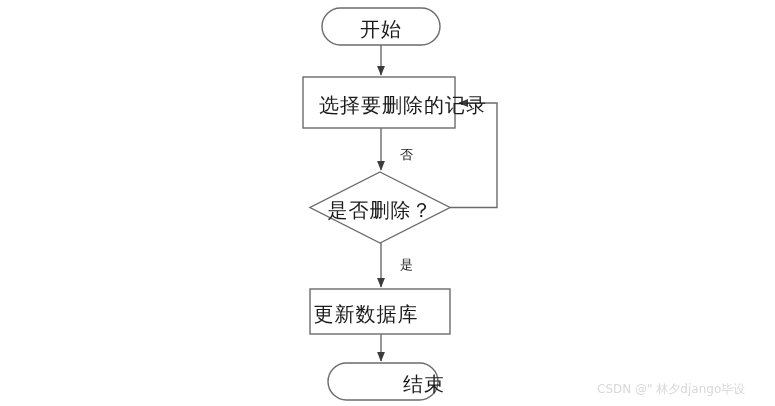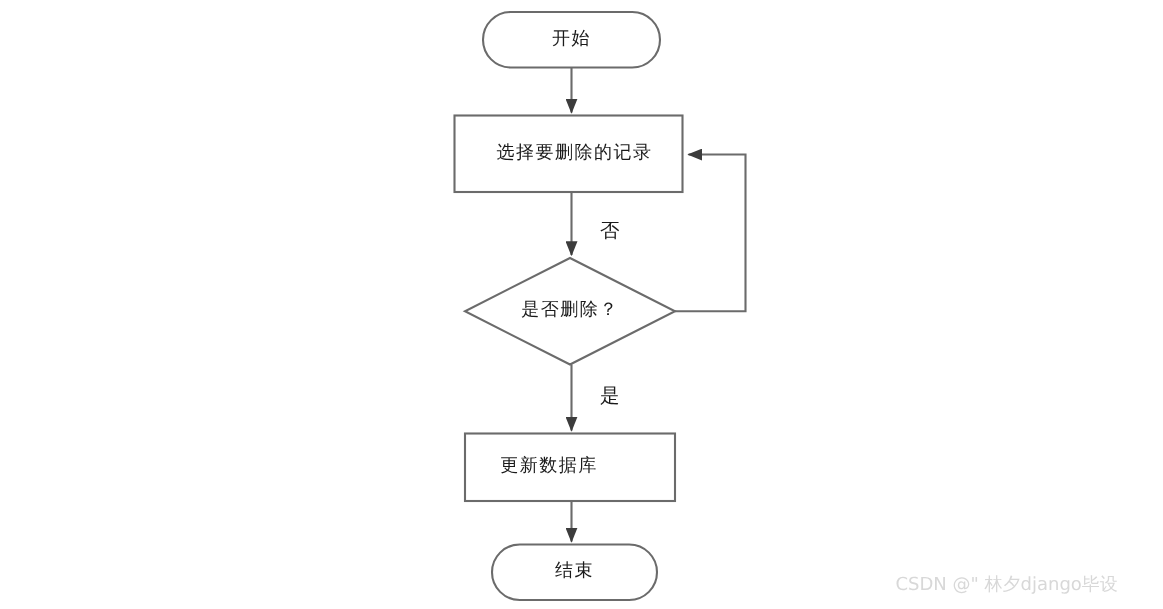--- a/index.html
+++ b/index.html
@@ -17,40 +17,40 @@
   #flow-canvas {
     position: absolute;
     left: 0;
     top: 0;
     width: 775px;
     height: 406px;
   }
   .node-text {
     position: absolute;
     color: #1a1a1a;
-    font-size: 12px;
+    font-size: 20px;
     line-height: 1;
     letter-spacing: 1px;
     white-space: nowrap;
     text-align: center;
     font-family: "DejaVu Sans", "Liberation Sans", sans-serif;
   }
   .edge-label {
     position: absolute;
     color: #1a1a1a;
     font-size: 13px;
     line-height: 1;
     white-space: nowrap;
     font-family: "DejaVu Sans", "Liberation Sans", sans-serif;
   }
   #start-label   { left: 322px; top: 19px;  width: 118px; }
   #select-label  { left: 319px; top: 95px;  width: 128px; }
   #decision-label{ left: 310px; top: 200px; width: 140px; }
   #update-label  { left: 310px; top: 304px; width: 112px; }
-  #end-label     { left: 328px; top: 374px; width: 110px; }
+  #end-label     { left: 328px; top: 374px; width: 110px; padding-left: 41px; }
   #label-no      { left: 400px; top: 148px; }
   #label-yes     { left: 400px; top: 258px; }
   #watermark {
     position: absolute;
     left: 597px;
     top: 383px;
     color: #d8d8d8;
     font-size: 12px;
     line-height: 1;
     white-space: nowrap;

